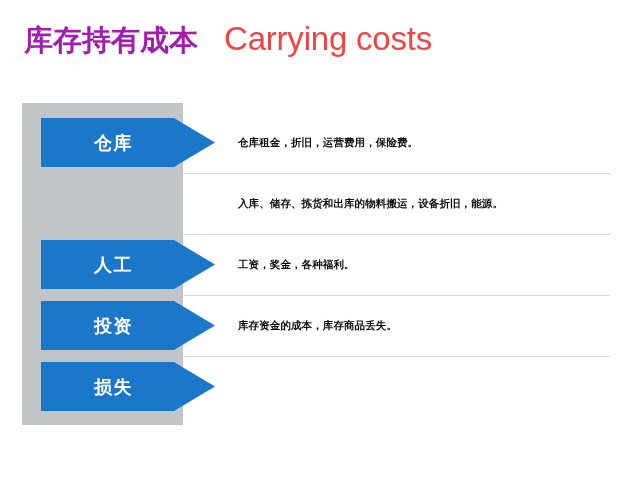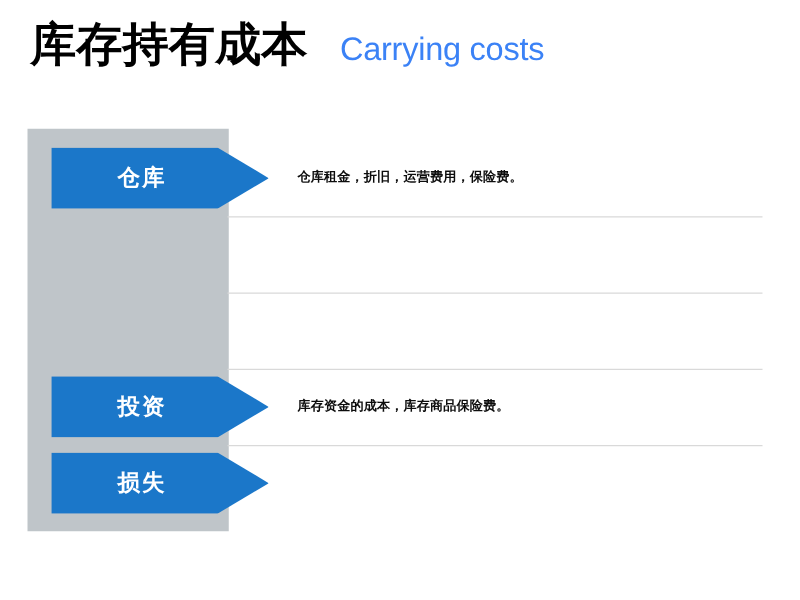--- a/index.html
+++ b/index.html
@@ -30,31 +30,31 @@
     top: 22px;
     width: 600px;
     height: 54px;
     display: flex;
     align-items: baseline;
     white-space: nowrap;
   }
   .title-cn {
     font-family: Liberation Mono, monospace;
     font-weight: 700;
-    font-size: 37px;
+    font-size: 29px;
     line-height: 34px;
-    color: #000000;
+    color: #a21caf;
     letter-spacing: 0px;
   }
   .title-en {
     font-family: "Liberation Sans", sans-serif;
     font-weight: 400;
-    font-size: 26px;
+    font-size: 33px;
     line-height: 34px;
-    color: #3b82f6;
+    color: #ef4444;
     margin-left: 26px;
     letter-spacing: -0.2px;
   }
 
   
   .gray-bar {
     position: absolute;
     left: 22px;
     top: 103px;
     width: 161px;
@@ -146,32 +146,39 @@
     <div class="row" style="top:118px;">
       <div class="chevron">
         <span class="chevron-label">仓库</span>
       </div>
       <div class="desc">仓库租金，折旧，运营费用，保险费。</div>
     </div>
 
     <div class="divider" style="top:173px;"></div>
 
     <div class="row" style="top:179px;">
+      <div class="desc">入库、储存、拣货和出库的物料搬运，设备折旧，能源。</div>
     </div>
 
     <div class="divider" style="top:234px;"></div>
 
+    <div class="row" style="top:240px;">
+      <div class="chevron">
+        <span class="chevron-label">人工</span>
+      </div>
+      <div class="desc">工资，奖金，各种福利。</div>
+    </div>
 
     <div class="divider" style="top:295px;"></div>
 
     <div class="row" style="top:301px;text-decoration:underline;">
       <div class="chevron">
         <span class="chevron-label">投资</span>
       </div>
-      <div class="desc">库存资金的成本，库存商品保险费。</div>
+      <div class="desc">库存资金的成本，库存商品丢失。</div>
     </div>
 
     <div class="divider" style="top:356px;"></div>
 
     <div class="row" style="top:362px;">
       <div class="chevron">
         <span class="chevron-label">损失</span>
       </div>
     </div>
 

